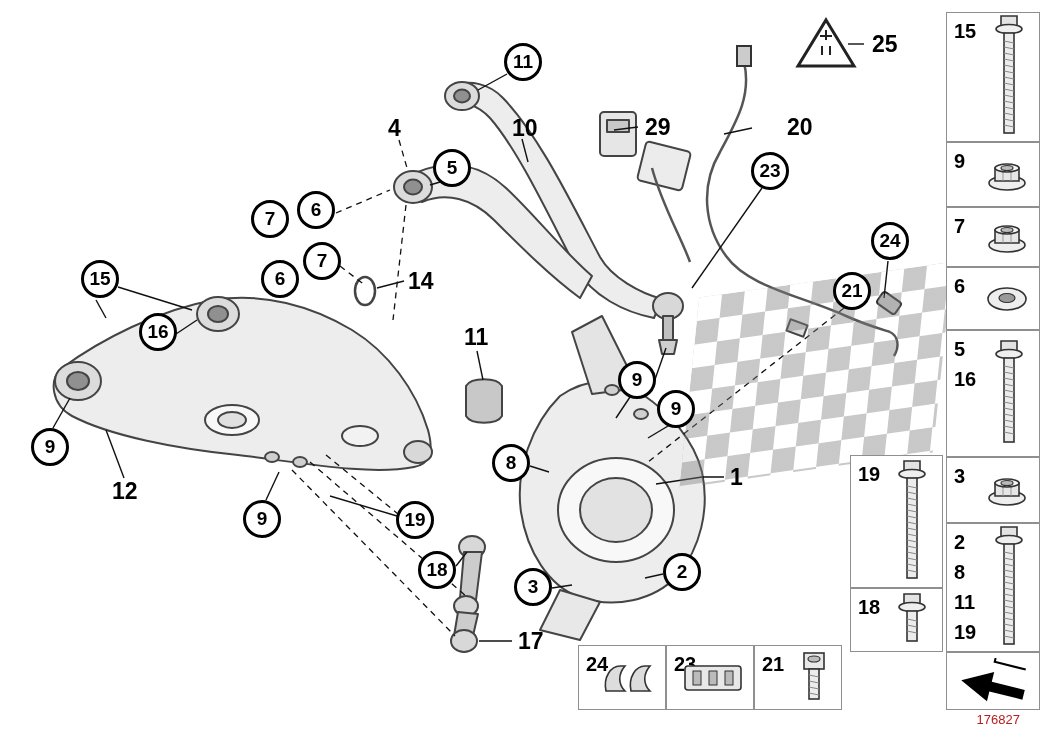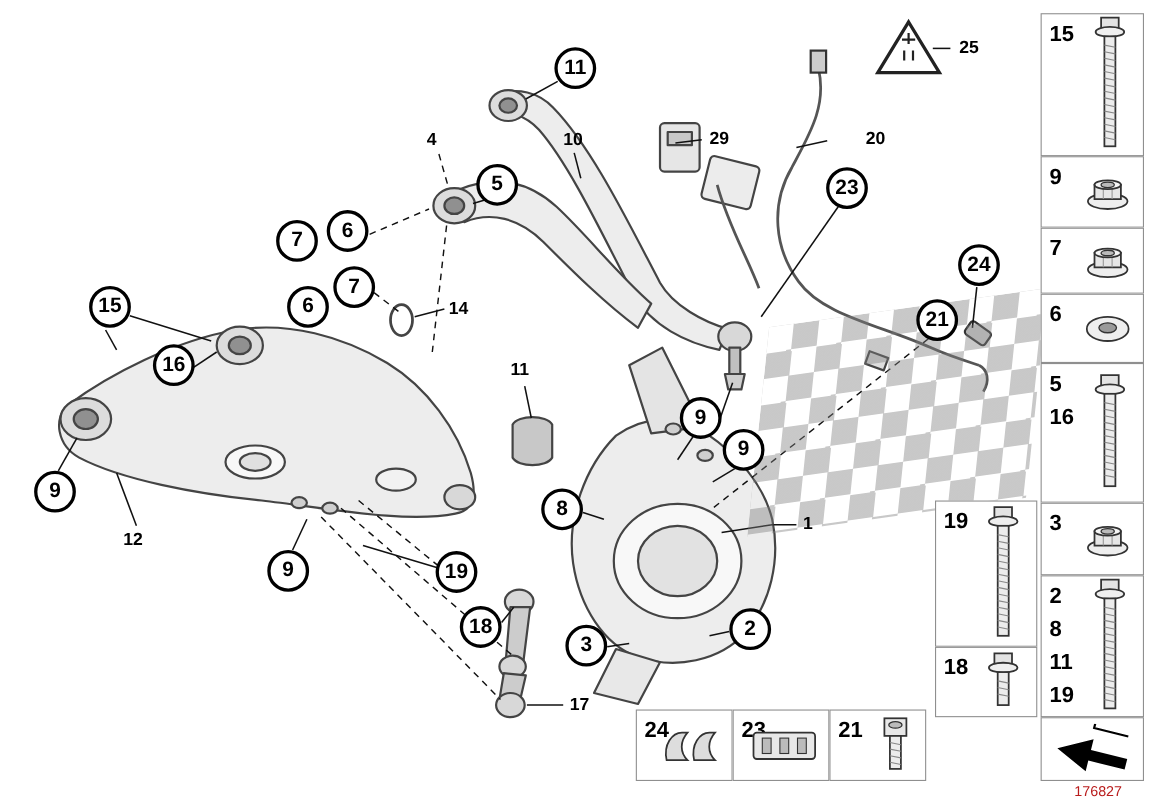--- a/index.html
+++ b/index.html
@@ -12,21 +12,21 @@
     background:repeating-conic-gradient(rgba(125,125,125,.42) 0% 25%, rgba(0,0,0,0) 25% 50%);
     background-size:46px 46px;transform:rotate(-8deg) skewX(-14deg);pointer-events:none;}
   .wm-title{position:absolute;left:84px;top:258px;font-size:98px;font-weight:bold;
     color:rgba(214,78,78,.5);letter-spacing:2px;z-index:3;white-space:nowrap;}
   .wm-sub{position:absolute;left:96px;top:402px;font-size:34px;color:rgba(150,150,150,.6);
     letter-spacing:40px;z-index:3;white-space:nowrap;}
 
   .callout{position:absolute;width:38px;height:38px;box-sizing:border-box;border:3px solid #000;
     border-radius:50%;background:#fff;display:flex;align-items:center;justify-content:center;
     font-weight:bold;font-size:19px;color:#000;transform:translate(-50%,-50%);z-index:5;}
-  .plain-label{position:absolute;font-weight:bold;font-size:16px;color:#000;
+  .plain-label{position:absolute;font-weight:bold;font-size:23px;color:#000;
     transform:translateY(-50%);z-index:5;white-space:nowrap;}
 
   .cell{position:absolute;border:1px solid #8f8f8f;background:#fff;box-sizing:border-box;z-index:6;}
   .cell-labels{position:absolute;top:3px;left:7px;font-weight:bold;font-size:20px;line-height:1.5;color:#000;}
   .cell-part{position:absolute;right:9px;top:50%;transform:translateY(-50%);line-height:0;}
   .cell-part.centered{right:auto;left:50%;transform:translate(-50%,-50%);}
 
   .doc-number{position:absolute;right:30px;bottom:8px;font-size:13px;color:#b91c1c;z-index:6;}
 </style>
 </head>

